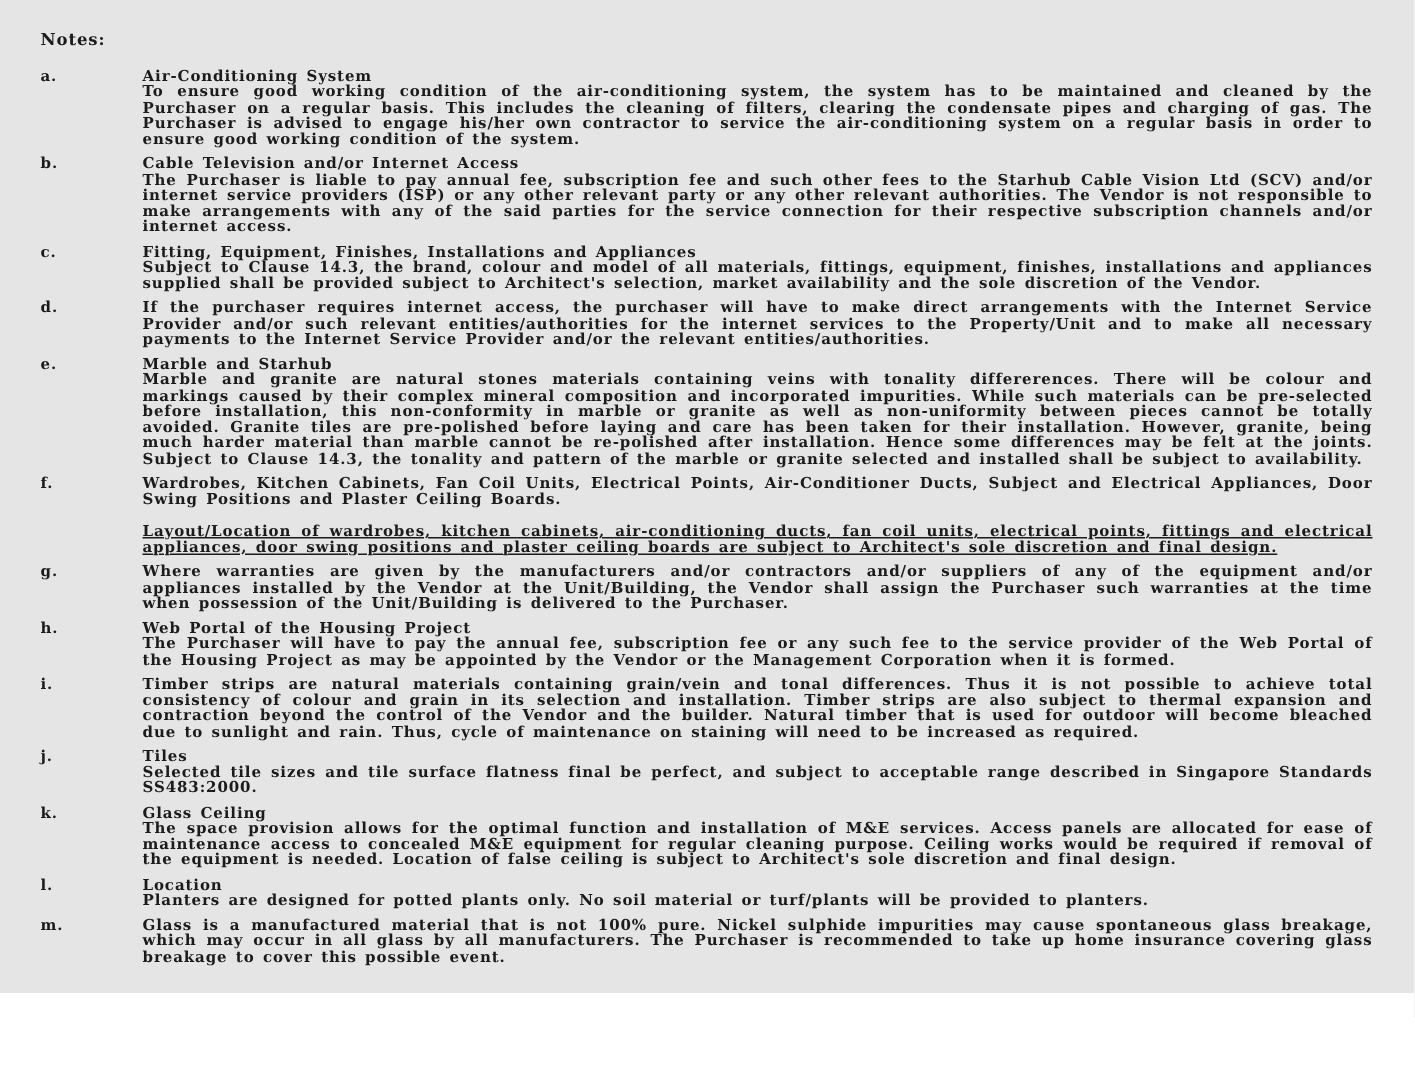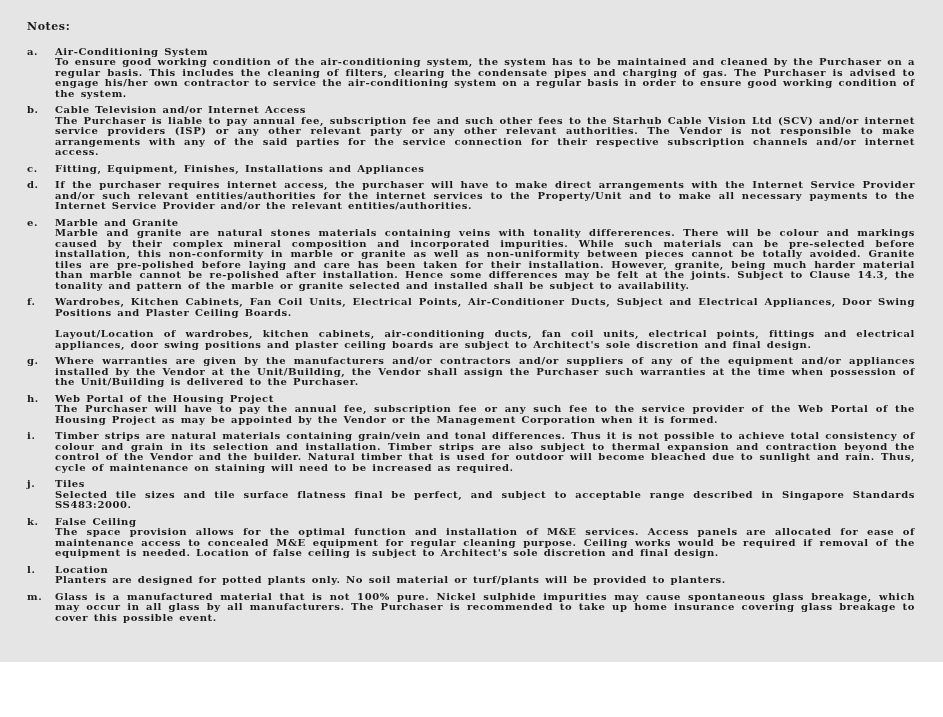--- a/index.html
+++ b/index.html
@@ -31,30 +31,32 @@
     display: flex;
     margin: 0 0 6px 0;
   }
   .note-letter {
     flex: 0 0 28px;
     width: 28px;
   }
   .note-content {
     flex: 1;
     min-width: 0;
+    margin-left: 40px;
   }
   .note-title {
     text-align: justify;
   }
   .note-body {
     margin: 0;
     text-align: justify;
   }
   .note-body.gap {
     margin-top: 11px;
+    text-decoration: underline;
   }
 </style>
 </head>
 <body>
 
 <div class="page">
   <div class="doc-heading">Notes:</div>
   <div id="notes-list">
   <div class="note">
     <div class="note-letter">a.</div>
@@ -69,34 +71,35 @@
     <div class="note-content">
       <div class="note-title">Cable Television and/or Internet Access</div>
       <p class="note-body">The Purchaser is liable to pay annual fee, subscription fee and such other fees to the Starhub Cable Vision Ltd (SCV) and/or internet service providers (ISP) or any other relevant party or any other relevant authorities. The Vendor is not responsible to make arrangements with any of the said parties for the service connection for their respective subscription channels and/or internet access.</p>
     </div>
   </div>
 
   <div class="note">
     <div class="note-letter">c.</div>
     <div class="note-content">
       <div class="note-title">Fitting, Equipment, Finishes, Installations and Appliances</div>
+      <p class="note-body">Subject to Clause 14.3, the brand, colour and model of all materials, fittings, equipment, finishes, installations and appliances supplied shall be provided subject to Architect's selection, market availability and the sole discretion of the Vendor.</p>
     </div>
   </div>
 
   <div class="note">
     <div class="note-letter">d.</div>
     <div class="note-content">
       <p class="note-body">If the purchaser requires internet access, the purchaser will have to make direct arrangements with the Internet Service Provider and/or such relevant entities/authorities for the internet services to the Property/Unit and to make all necessary payments to the Internet Service Provider and/or the relevant entities/authorities.</p>
     </div>
   </div>
 
   <div class="note">
     <div class="note-letter">e.</div>
     <div class="note-content">
-      <div class="note-title">Marble and Granite</div>
+      <div class="note-title">Marble and Starhub</div>
       <p class="note-body">Marble and granite are natural stones materials containing veins with tonality differerences. There will be colour and markings caused by their complex mineral composition and incorporated impurities. While such materials can be pre-selected before installation, this non-conformity in marble or granite as well as non-uniformity between pieces cannot be totally avoided. Granite tiles are pre-polished before laying and care has been taken for their installation. However, granite, being much harder material than marble cannot be re-polished after installation. Hence some differences may be felt at the joints. Subject to Clause 14.3, the tonality and pattern of the marble or granite selected and installed shall be subject to availability.</p>
     </div>
   </div>
 
   <div class="note">
     <div class="note-letter">f.</div>
     <div class="note-content">
       <div class="note-title">Wardrobes, Kitchen Cabinets, Fan Coil Units, Electrical Points, Air-Conditioner Ducts, Subject and Electrical Appliances, Door Swing Positions and Plaster Ceiling Boards.</div>
       <p class="note-body gap">Layout/Location of wardrobes, kitchen cabinets, air-conditioning ducts, fan coil units, electrical points, fittings and electrical appliances, door swing positions and plaster ceiling boards are subject to Architect's sole discretion and final design.</p>
     </div>
@@ -128,21 +131,21 @@
     <div class="note-letter">j.</div>
     <div class="note-content">
       <div class="note-title">Tiles</div>
       <p class="note-body">Selected tile sizes and tile surface flatness final be perfect, and subject to acceptable range described in Singapore Standards SS483:2000.</p>
     </div>
   </div>
 
   <div class="note">
     <div class="note-letter">k.</div>
     <div class="note-content">
-      <div class="note-title">False Ceiling</div>
+      <div class="note-title">Glass Ceiling</div>
       <p class="note-body">The space provision allows for the optimal function and installation of M&amp;E services. Access panels are allocated for ease of maintenance access to concealed M&amp;E equipment for regular cleaning purpose. Ceiling works would be required if removal of the equipment is needed. Location of false ceiling is subject to Architect's sole discretion and final design.</p>
     </div>
   </div>
 
   <div class="note">
     <div class="note-letter">l.</div>
     <div class="note-content">
       <div class="note-title">Location</div>
       <p class="note-body">Planters are designed for potted plants only. No soil material or turf/plants will be provided to planters.</p>
     </div>

